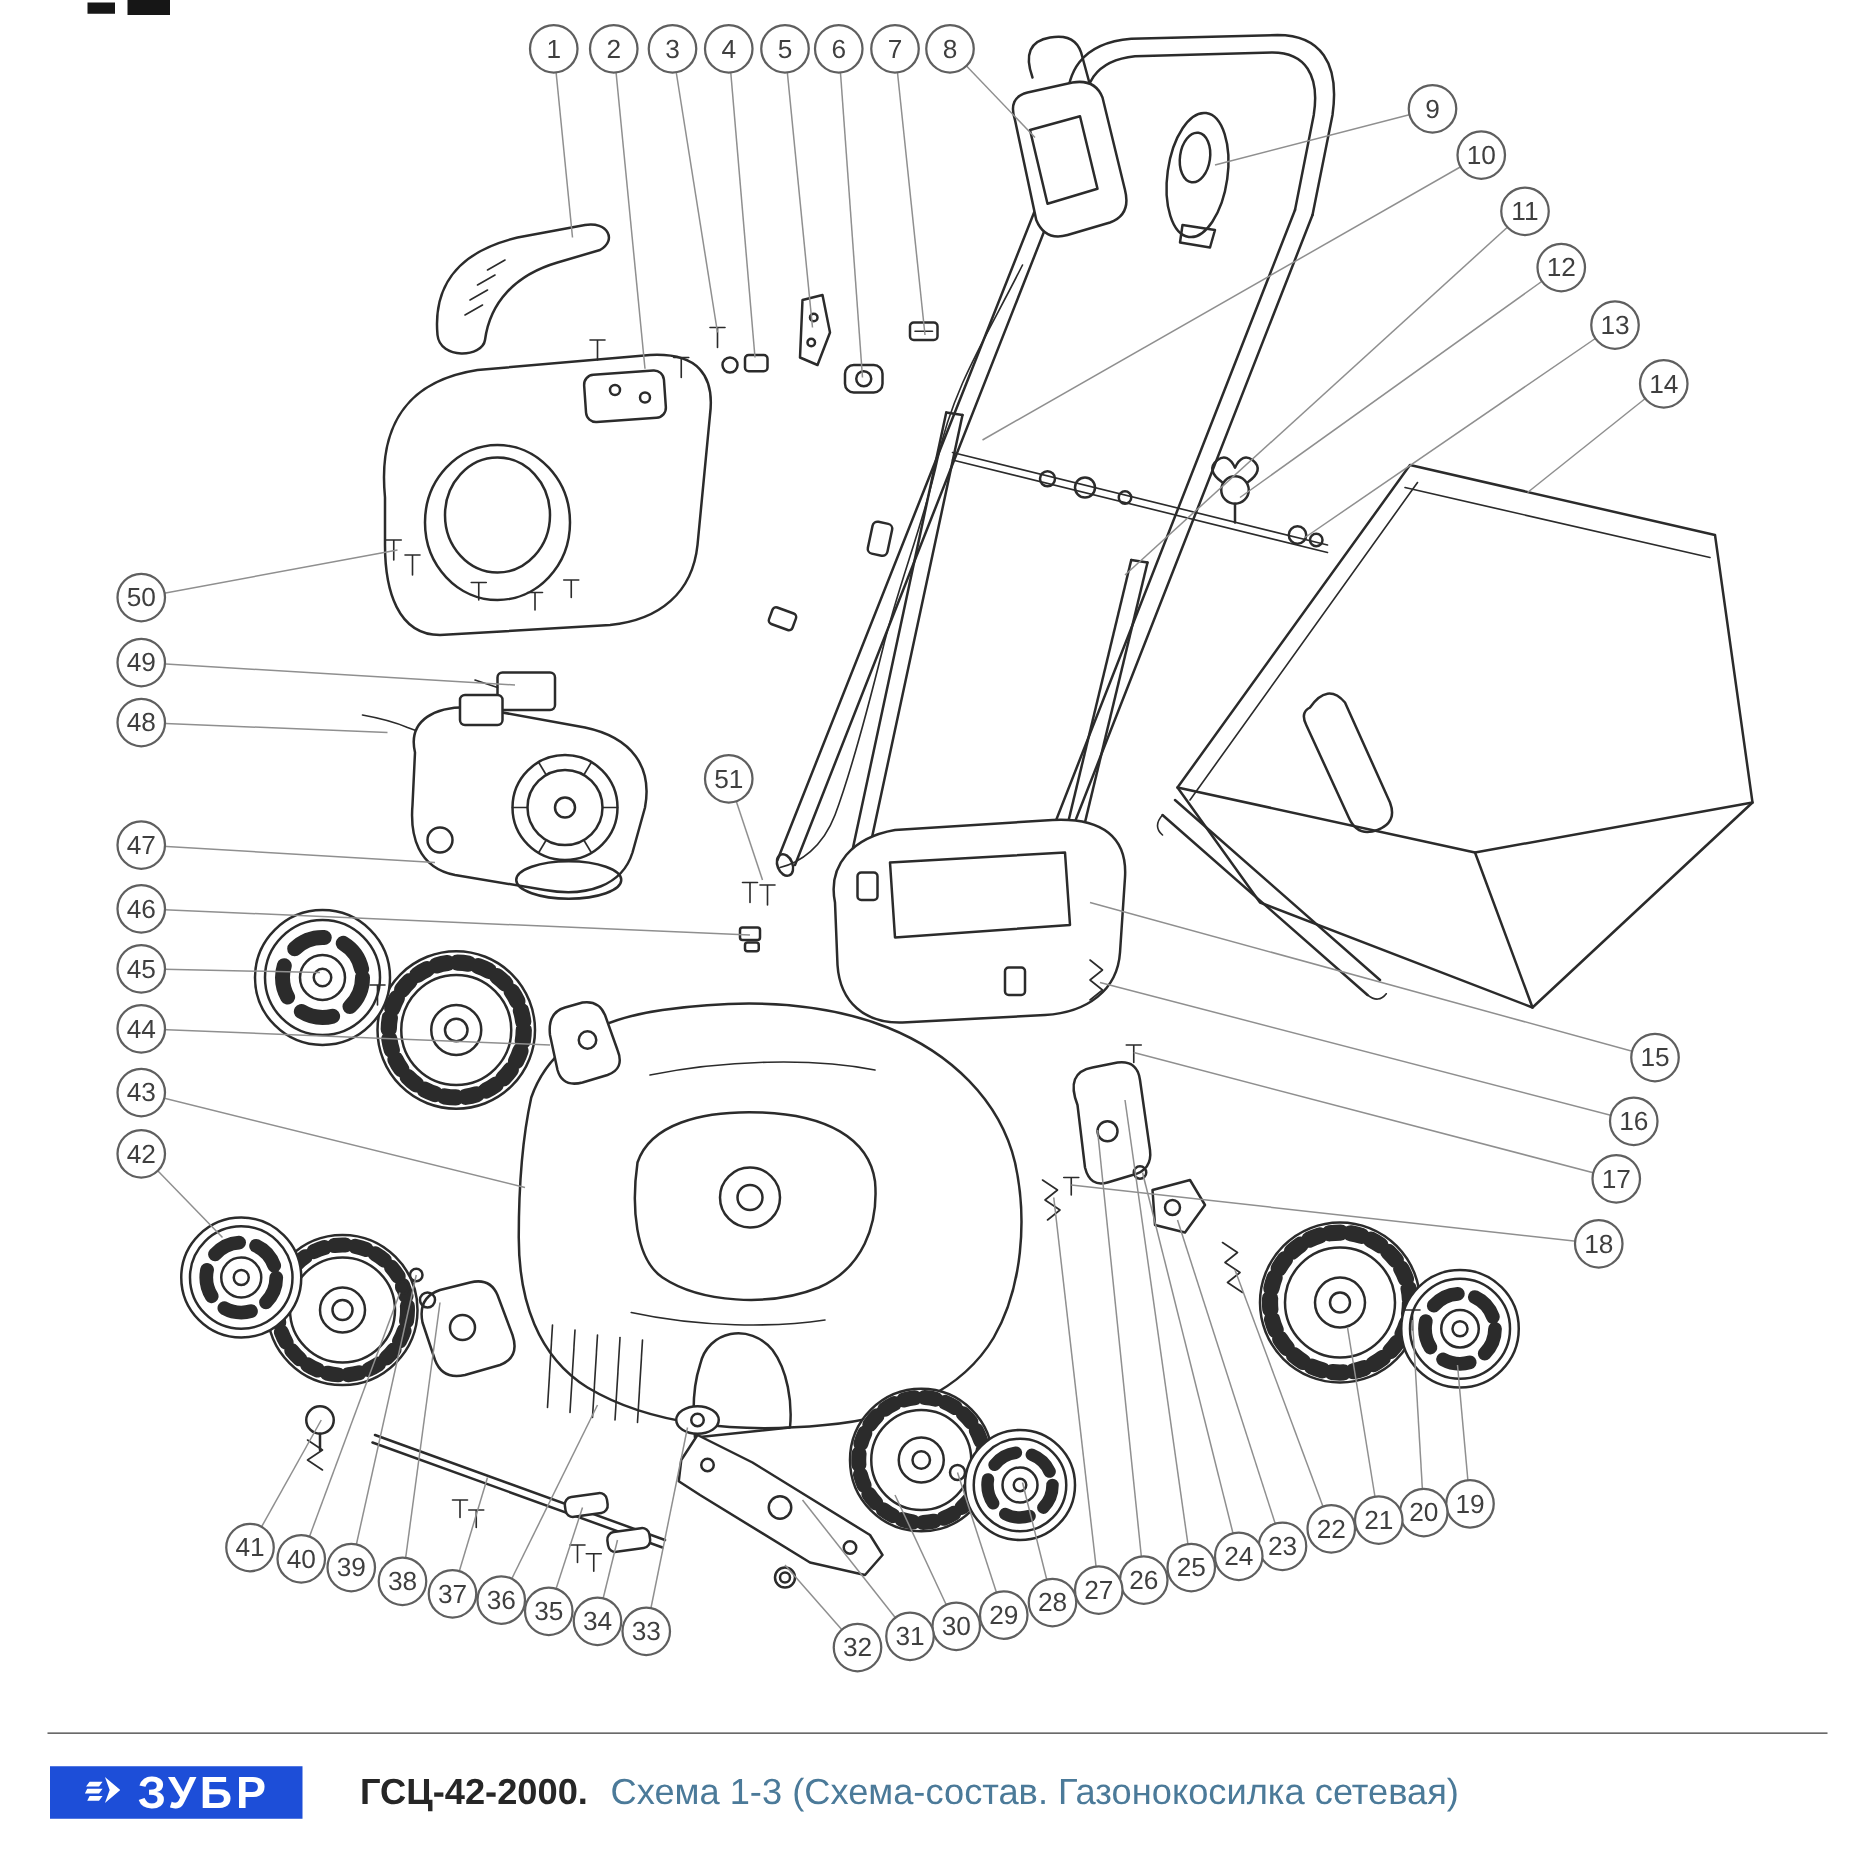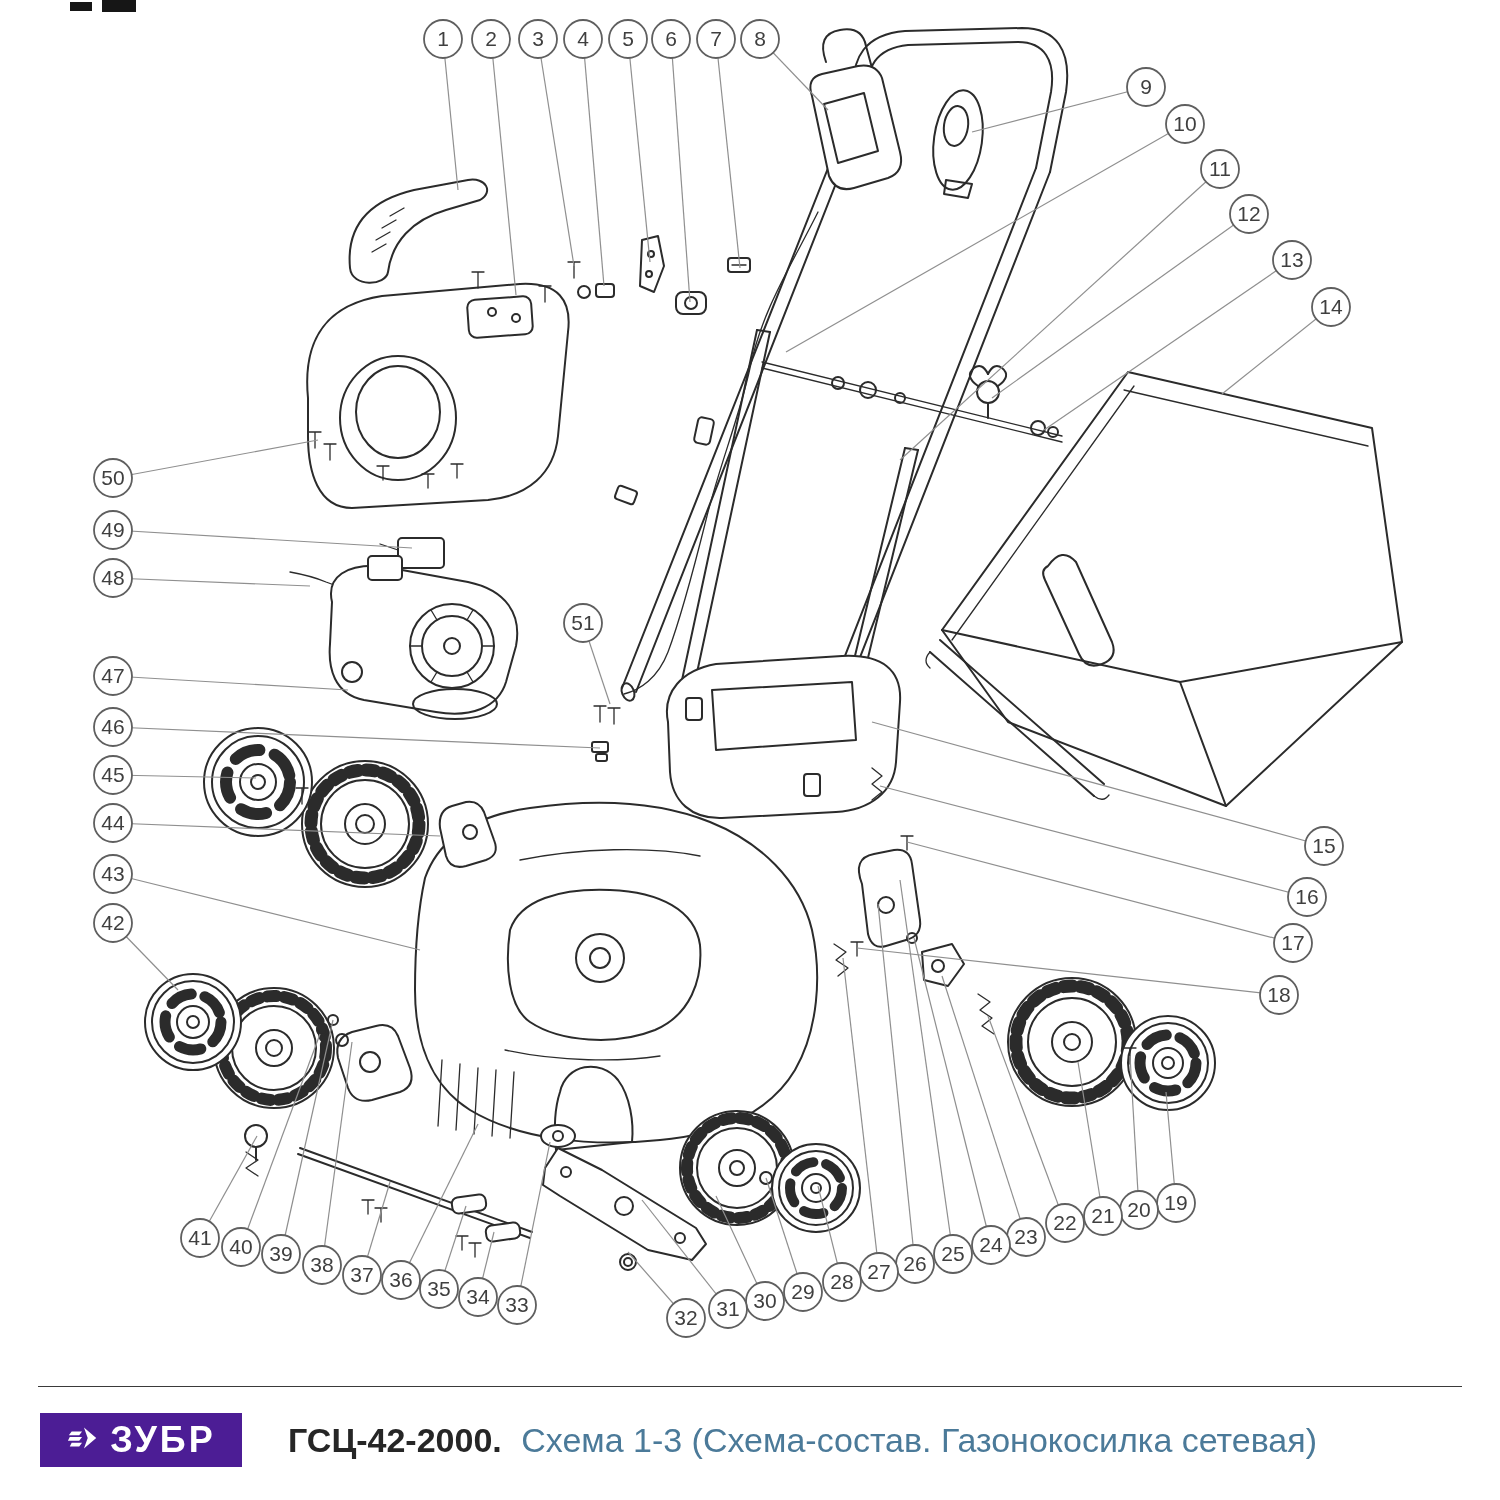--- a/index.html
+++ b/index.html
@@ -8,24 +8,24 @@
   .diagram-svg{position:absolute;left:0;top:0;}
   
   .art *{stroke:#2b2b2b;stroke-width:2;fill:none;stroke-linecap:round;stroke-linejoin:round;}
   .art .solid{fill:#ffffff;}
   .art .dark{fill:#161616;stroke:none;}
   .art .thin{stroke-width:1.3;}
   
   .footer{position:absolute;left:0;top:1386px;width:1500px;}
   .footer-rule{margin:0 38px;border-top:1.5px solid #3a3a3a;}
   .footer-row{display:flex;align-items:center;padding:26px 0 0 40px;}
-  .logo{background:#4c1d95;width:202px;height:54px;display:flex;align-items:center;
+  .logo{background:#1d4ed8;width:202px;height:42px;display:flex;align-items:center;
         justify-content:center;gap:10px;flex:0 0 auto;}
   .logo-text{color:#ffffff;font-weight:bold;font-size:36px;letter-spacing:3px;}
-  .title{margin-left:46px;font-size:34px;white-space:nowrap;}
+  .title{margin-left:46px;font-size:29px;white-space:nowrap;}
   .model{font-weight:bold;color:#262626;}
   .subtitle{color:#4b7a99;margin-left:10px;}
 </style>
 </head>
 <body>
 
 <div class="canvas">
 
 <svg class="diagram-svg" width="1500" height="1390" viewBox="0 0 1500 1390">
 

